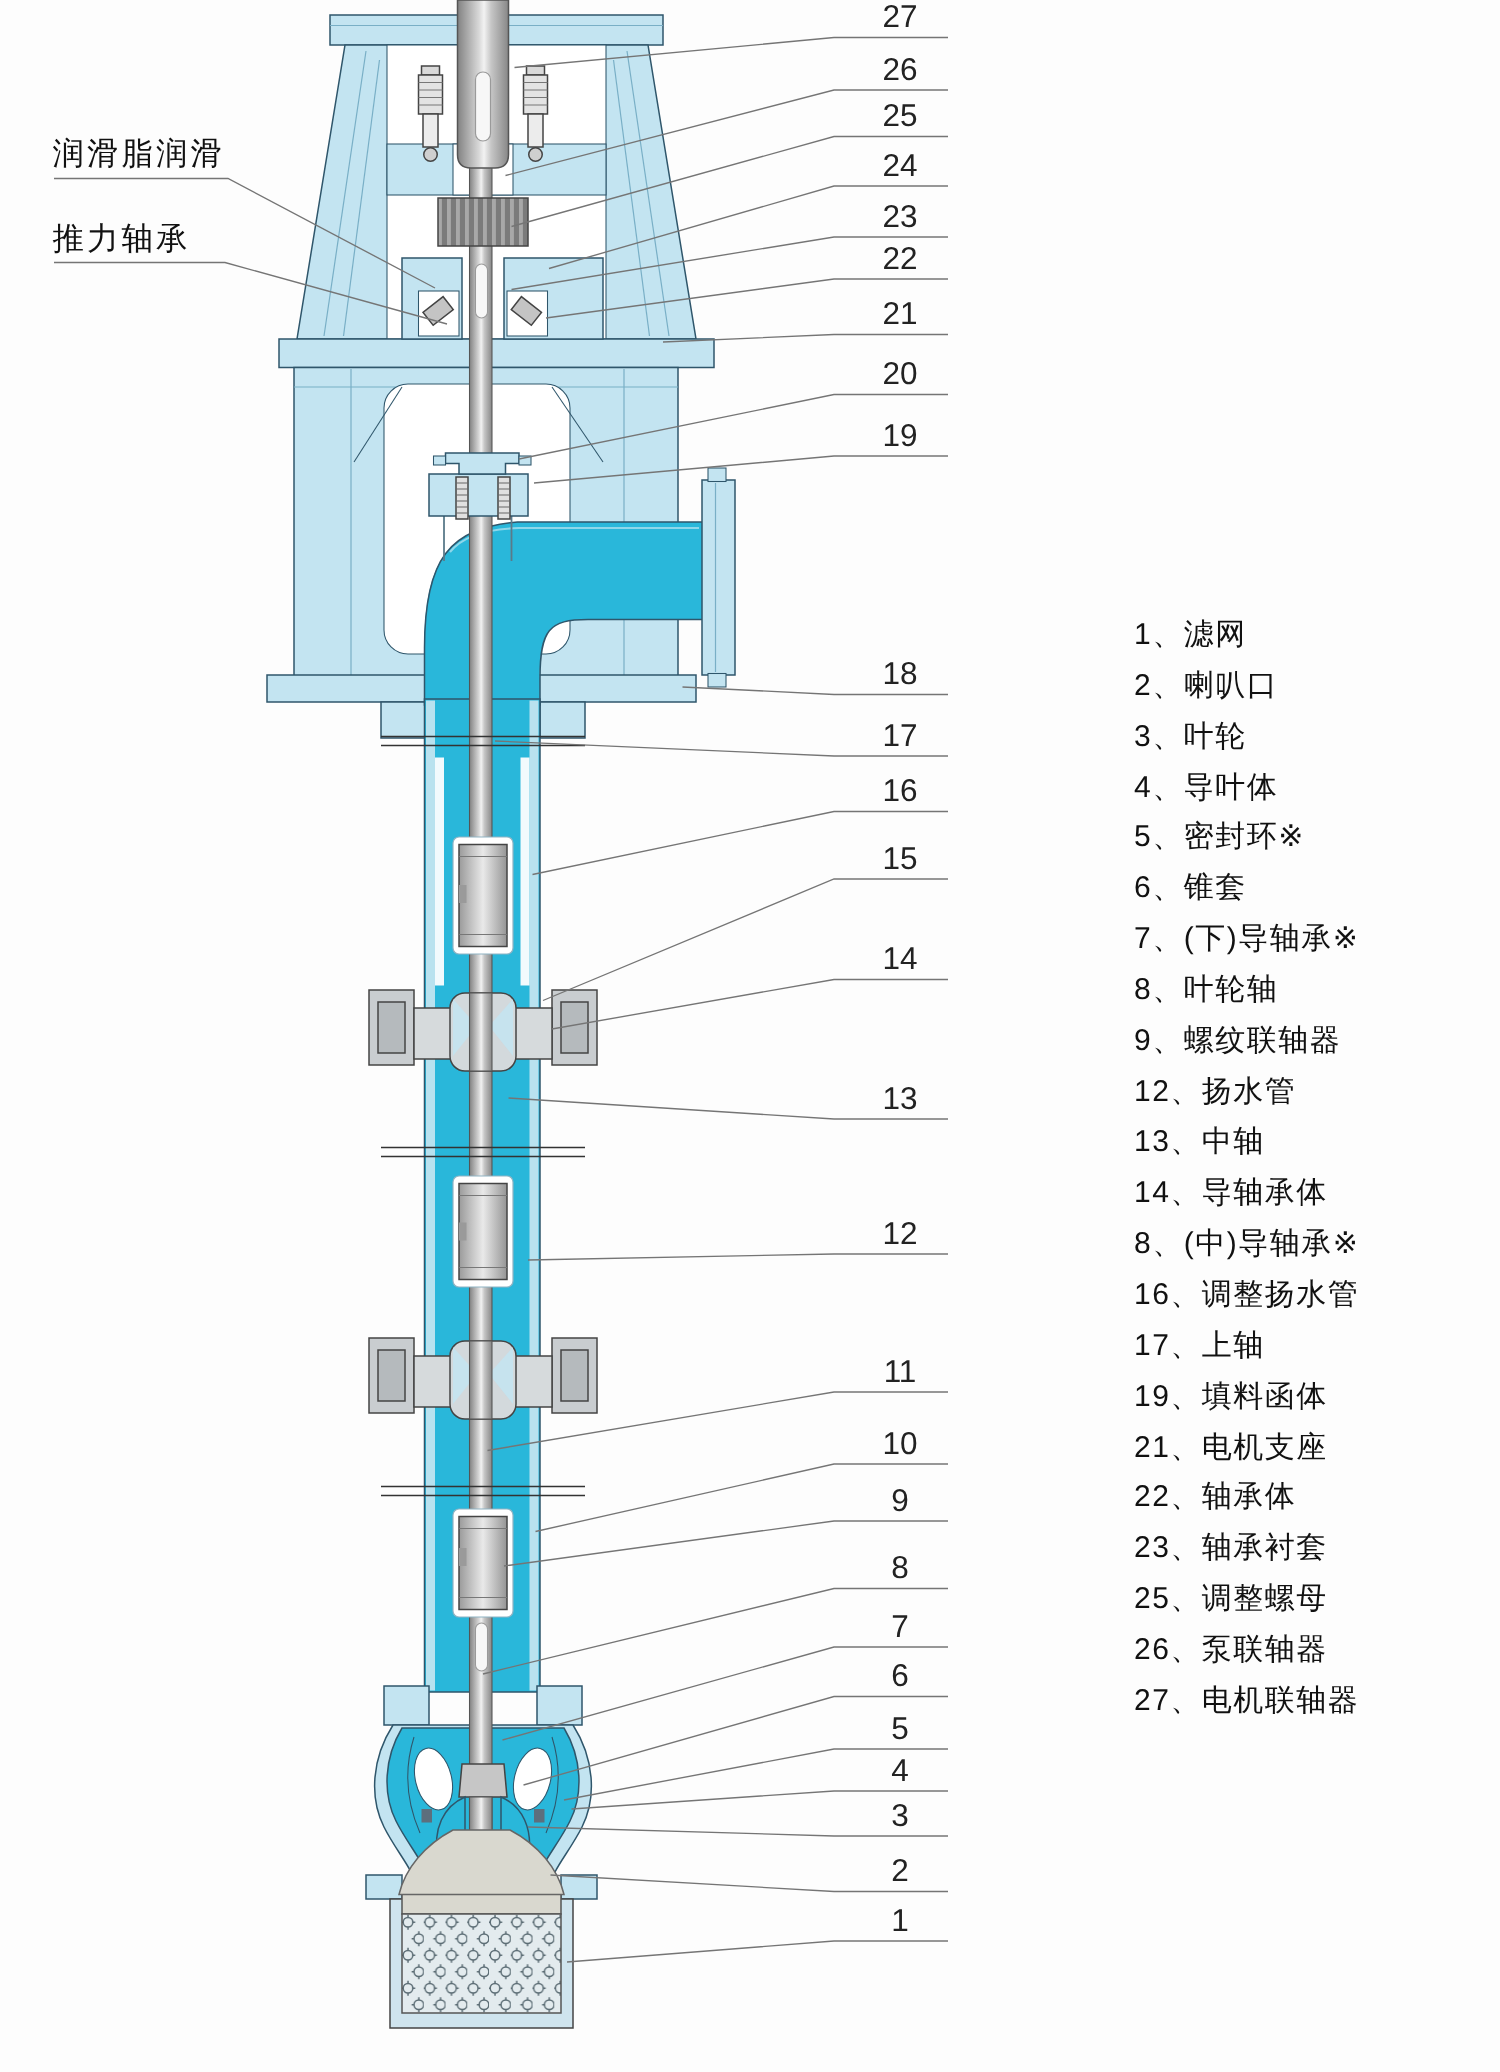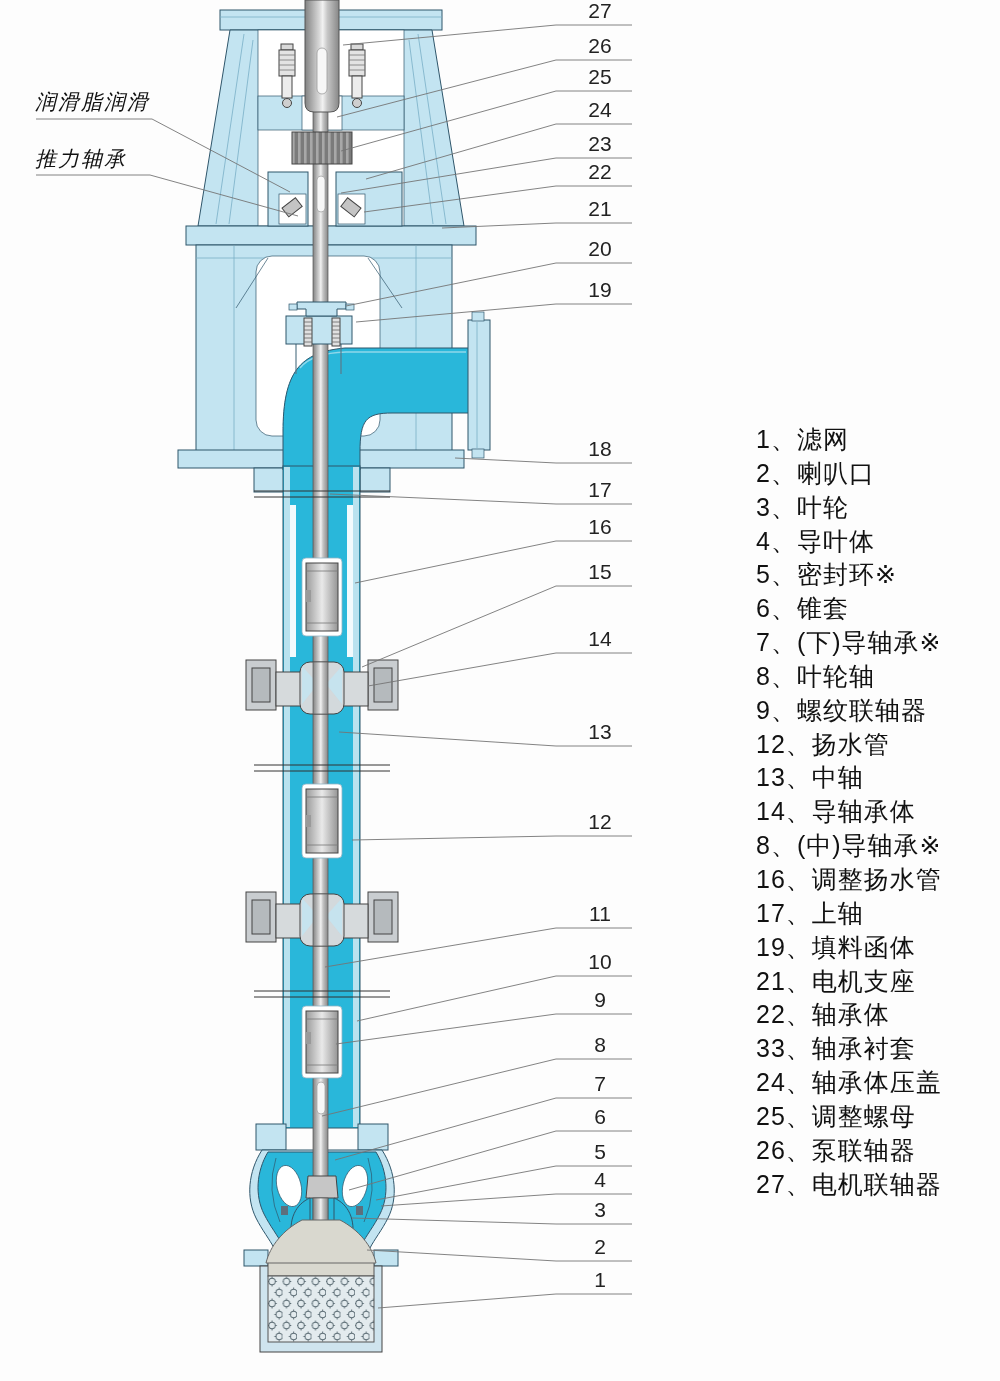--- a/index.html
+++ b/index.html
@@ -10,22 +10,22 @@
   .f-water{fill:var(--water);}
   .f-white{fill:#ffffff;}
   .f-bell{fill:var(--bell);}
   .s-out{stroke:var(--outline);stroke-width:1;}
   .s-thin{stroke:var(--outline);stroke-width:0.7;}
   .s-dark{stroke:#444;stroke-width:1;}
   .s-light{stroke:#79afc6;stroke-width:0.8;}
   .no-f{fill:none;}
   .leader{stroke:#757575;stroke-width:0.9;fill:none;}
   .num{font-size:21px;fill:#222;text-anchor:middle;}
-  .cjk-label{position:absolute;font-size:21px;color:#111;white-space:nowrap;letter-spacing:2px;font-style:italic;}
-  .legend{position:absolute;left:756px;top:423px;font-size:25px;color:#111;
+  .cjk-label{position:absolute;font-size:21px;color:#111;white-space:nowrap;letter-spacing:2px;}
+  .legend{position:absolute;left:756px;top:407px;font-size:20px;color:#111;
           line-height:33.85px;white-space:nowrap;}
   .legend-item,.legend-note{letter-spacing:1px;}
 </style>
 </head>
 <body>
 
 <div class="stage" style="--housing: #c3e4f1; --water: #29b7da; --outline: #2f566b; --bell: #d9d8cf;">
 
 <svg width="1000" height="1381" viewBox="0 0 1000 1381">
   <defs>
@@ -320,20 +320,19 @@
       <div class="legend-item">9、螺纹联轴器</div>
       <div class="legend-item">12、扬水管</div>
       <div class="legend-item">13、中轴</div>
       <div class="legend-item">14、导轴承体</div>
       <div class="legend-item">8、(中)导轴承※</div>
       <div class="legend-item">16、调整扬水管</div>
       <div class="legend-item">17、上轴</div>
       <div class="legend-item">19、填料函体</div>
       <div class="legend-item">21、电机支座</div>
       <div class="legend-item">22、轴承体</div>
-      <div class="legend-item">33、轴承衬套</div>
-      <div class="legend-item">24、轴承体压盖</div>
+      <div class="legend-item">23、轴承衬套</div>
       <div class="legend-item">25、调整螺母</div>
       <div class="legend-item">26、泵联轴器</div>
       <div class="legend-item">27、电机联轴器</div>
     </div>
 
 </div>
 
 </body></html>

